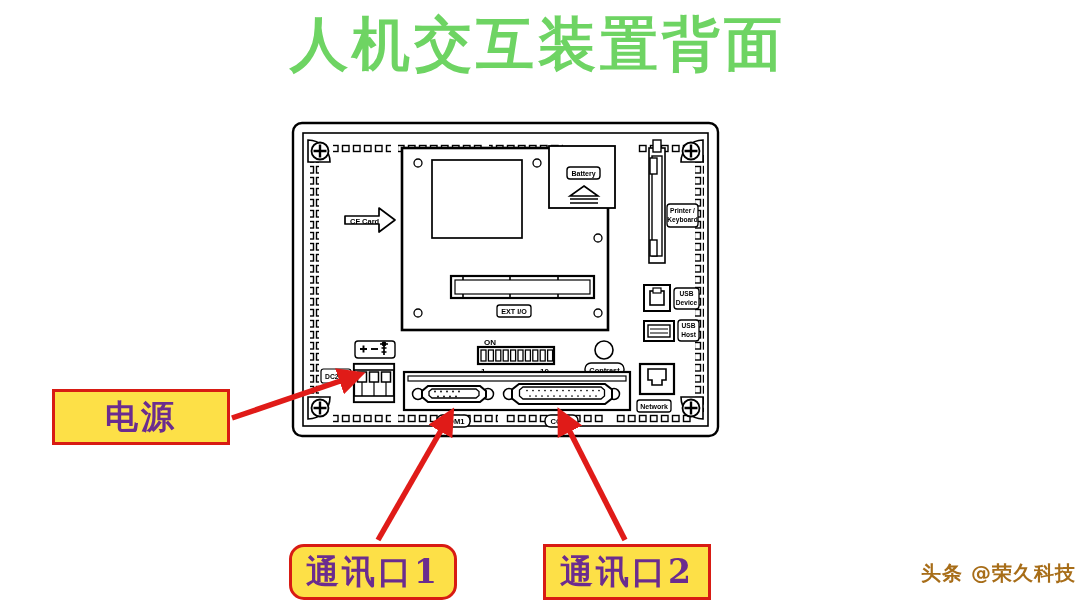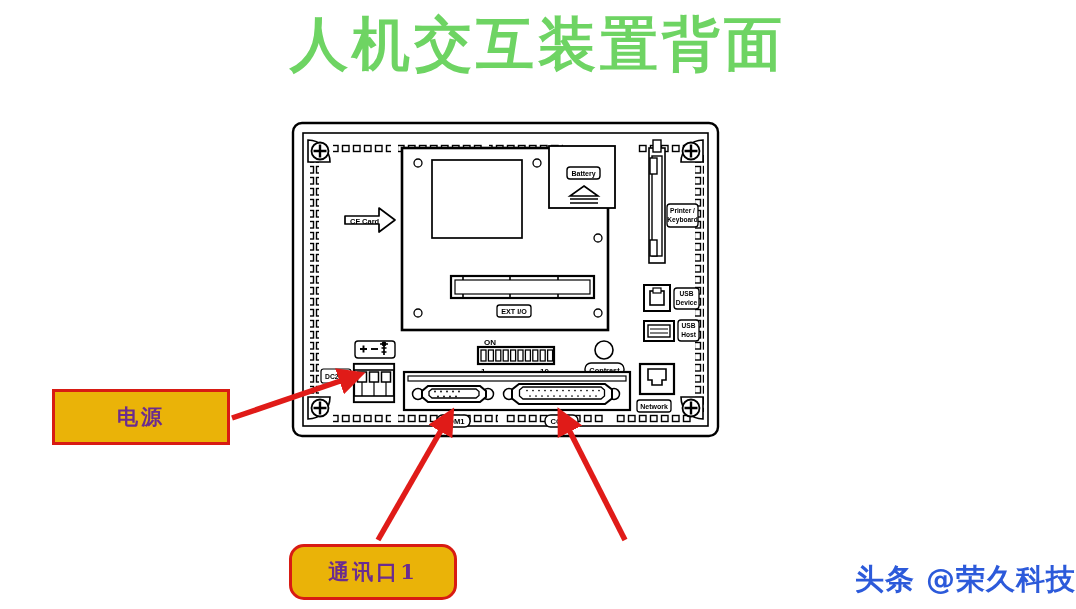--- a/index.html
+++ b/index.html
@@ -44,46 +44,46 @@
     position: absolute;
     left: 0;
     top: 0;
     width: 1076px;
     height: 609px;
   }
 
   
   .callout {
     position: absolute;
-    background: #eab308;
+    background: #fde047;
     border: 3px solid #D81B13;
     box-sizing: border-box;
     display: flex;
     align-items: center;
     justify-content: center;
     font-family: "DejaVu Serif", serif;
-    font-size: 21px;
+    font-size: 33px;
     font-weight: 700;
     color: #6B2C8F;
     letter-spacing: 3px;
     white-space: nowrap;
   }
   #callout-power   { left: 52px;  top: 389px; width: 178px; height: 56px; }
   #callout-comm1   { left: 289px; top: 544px; width: 168px; height: 56px; border-radius: 15px; }
   #callout-comm2   { left: 543px; top: 544px; width: 168px; height: 56px; }
 
   
   #watermark {
     position: absolute;
     right: 12px;
     top: 560px;
     font-family: "DejaVu Sans", sans-serif;
-    font-size: 29px;
+    font-size: 20px;
     font-weight: 700;
-    color: #1d4ed8;
+    color: #a16207;
     letter-spacing: 1px;
     white-space: nowrap;
     opacity: 0.93;
     margin-left: 44px;
   }
 
   
   .lbl {
     font-family: "Liberation Sans", sans-serif;
     font-weight: 700;
@@ -346,16 +346,17 @@
     <g>
       <line x1="232" y1="418" x2="352" y2="377" stroke="#E01B18" stroke-width="5.5" marker-end="url(#arrowhead)"></line>
       <line x1="378" y1="540" x2="447" y2="420" stroke="#E01B18" stroke-width="5.5" marker-end="url(#arrowhead)"></line>
       <line x1="625" y1="540" x2="564" y2="420" stroke="#E01B18" stroke-width="5.5" marker-end="url(#arrowhead)"></line>
     </g>
 
   </svg>
 
   <div id="callout-power" class="callout">电源</div>
   <div id="callout-comm1" class="callout">通讯口1</div>
+  <div id="callout-comm2" class="callout">通讯口2</div>
 
   <div id="watermark">头条 @荣久科技</div>
 
 </div>
 
 </body></html>

